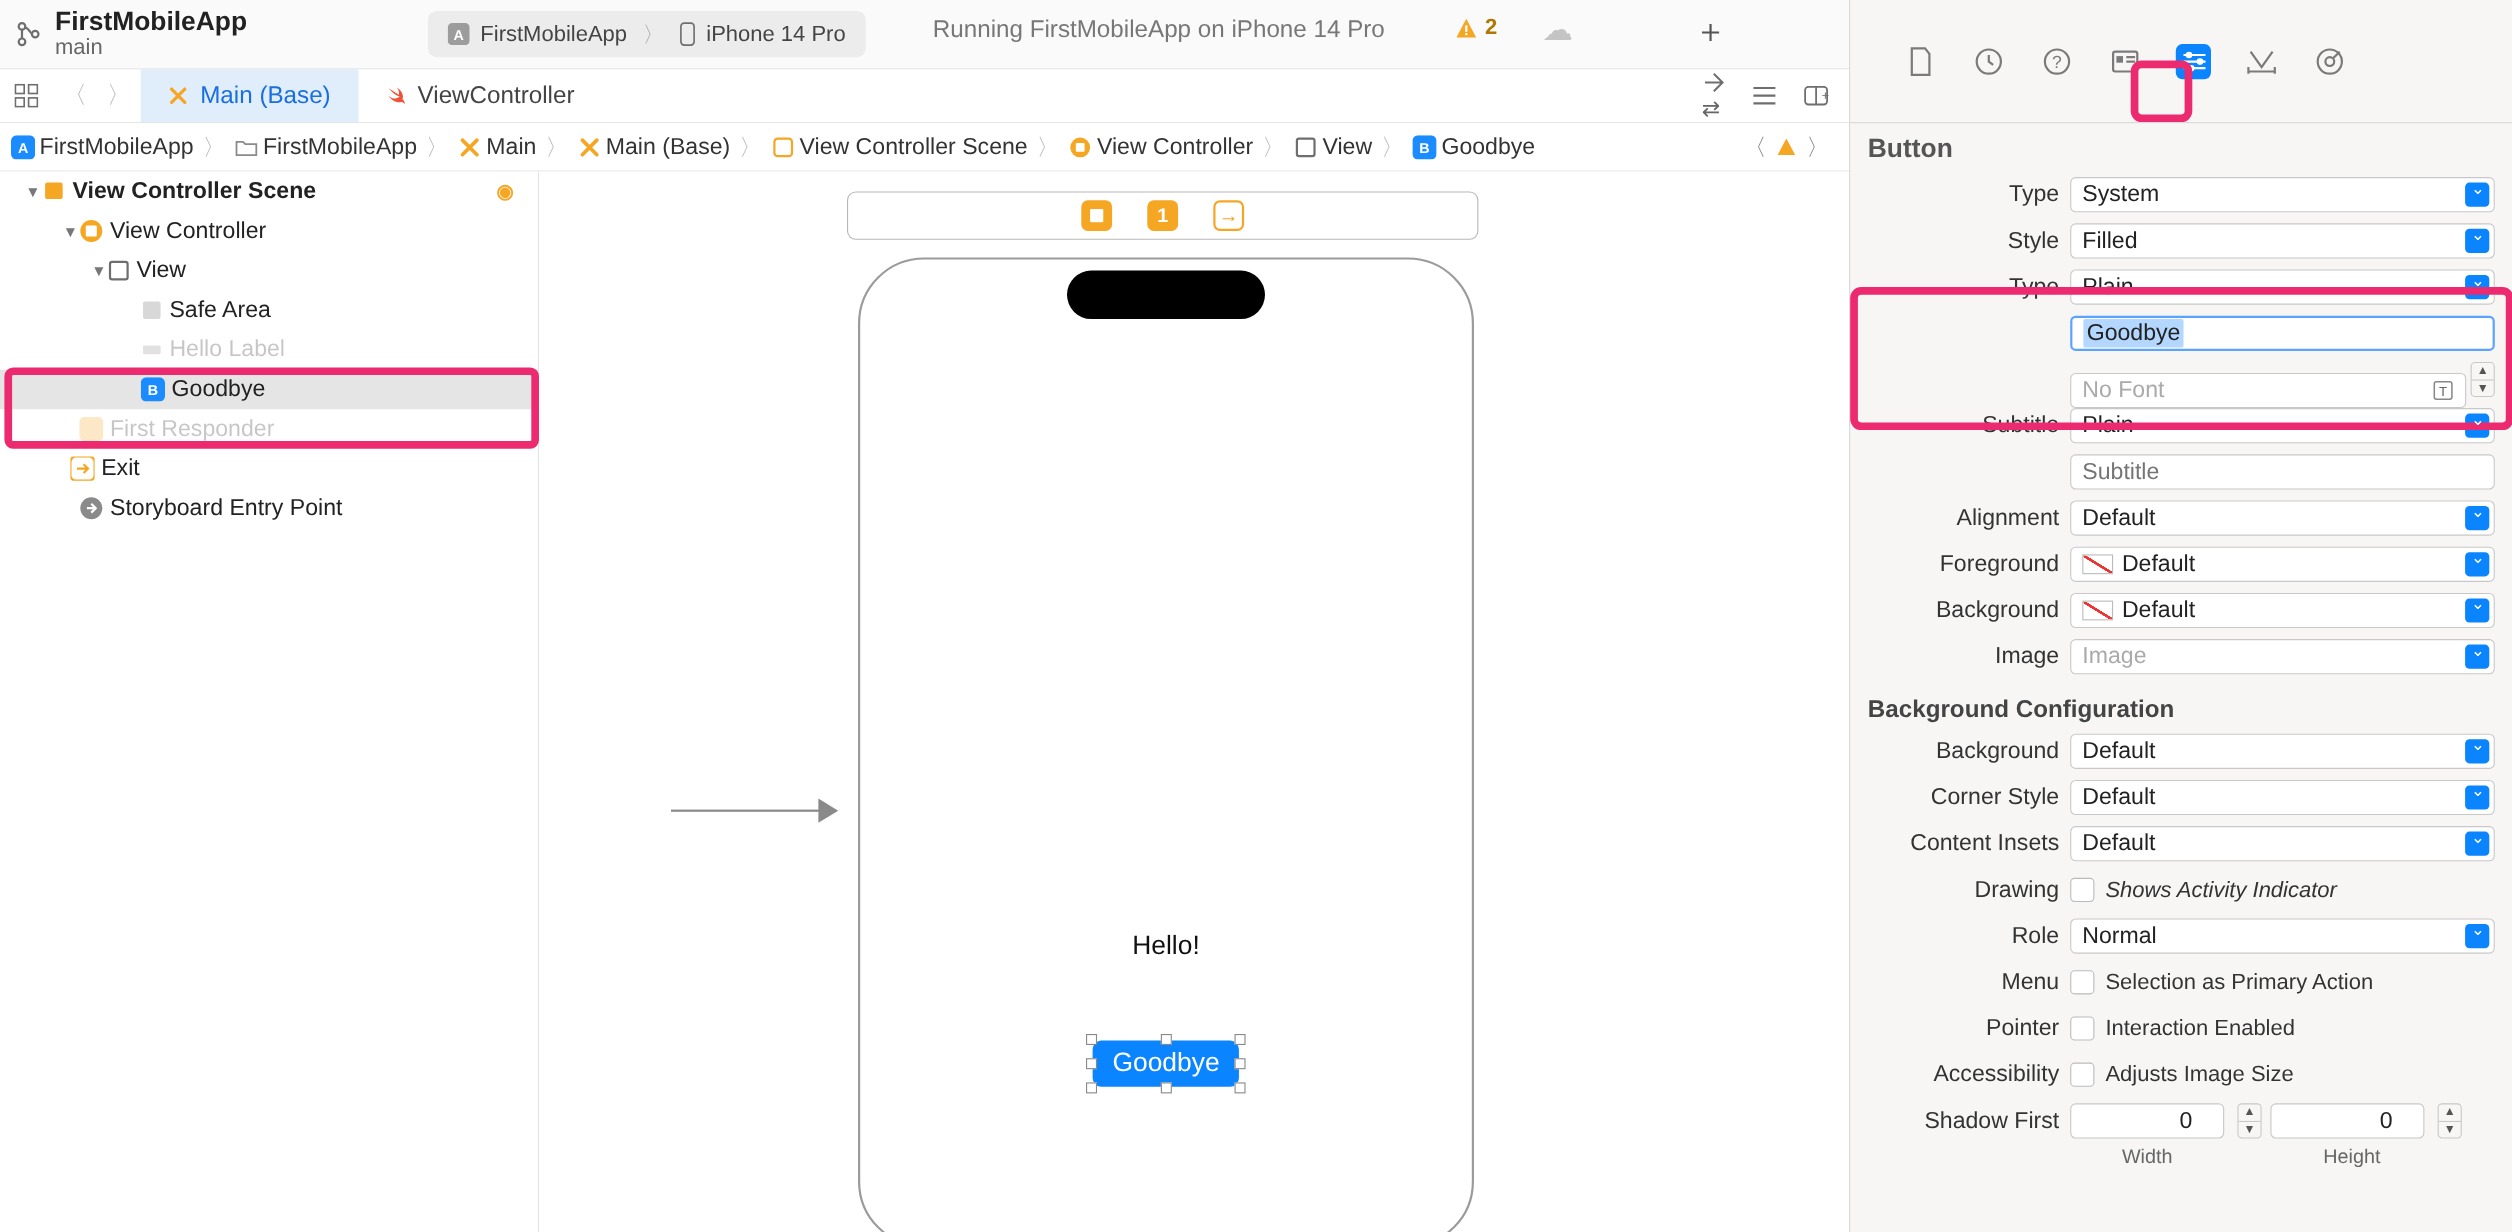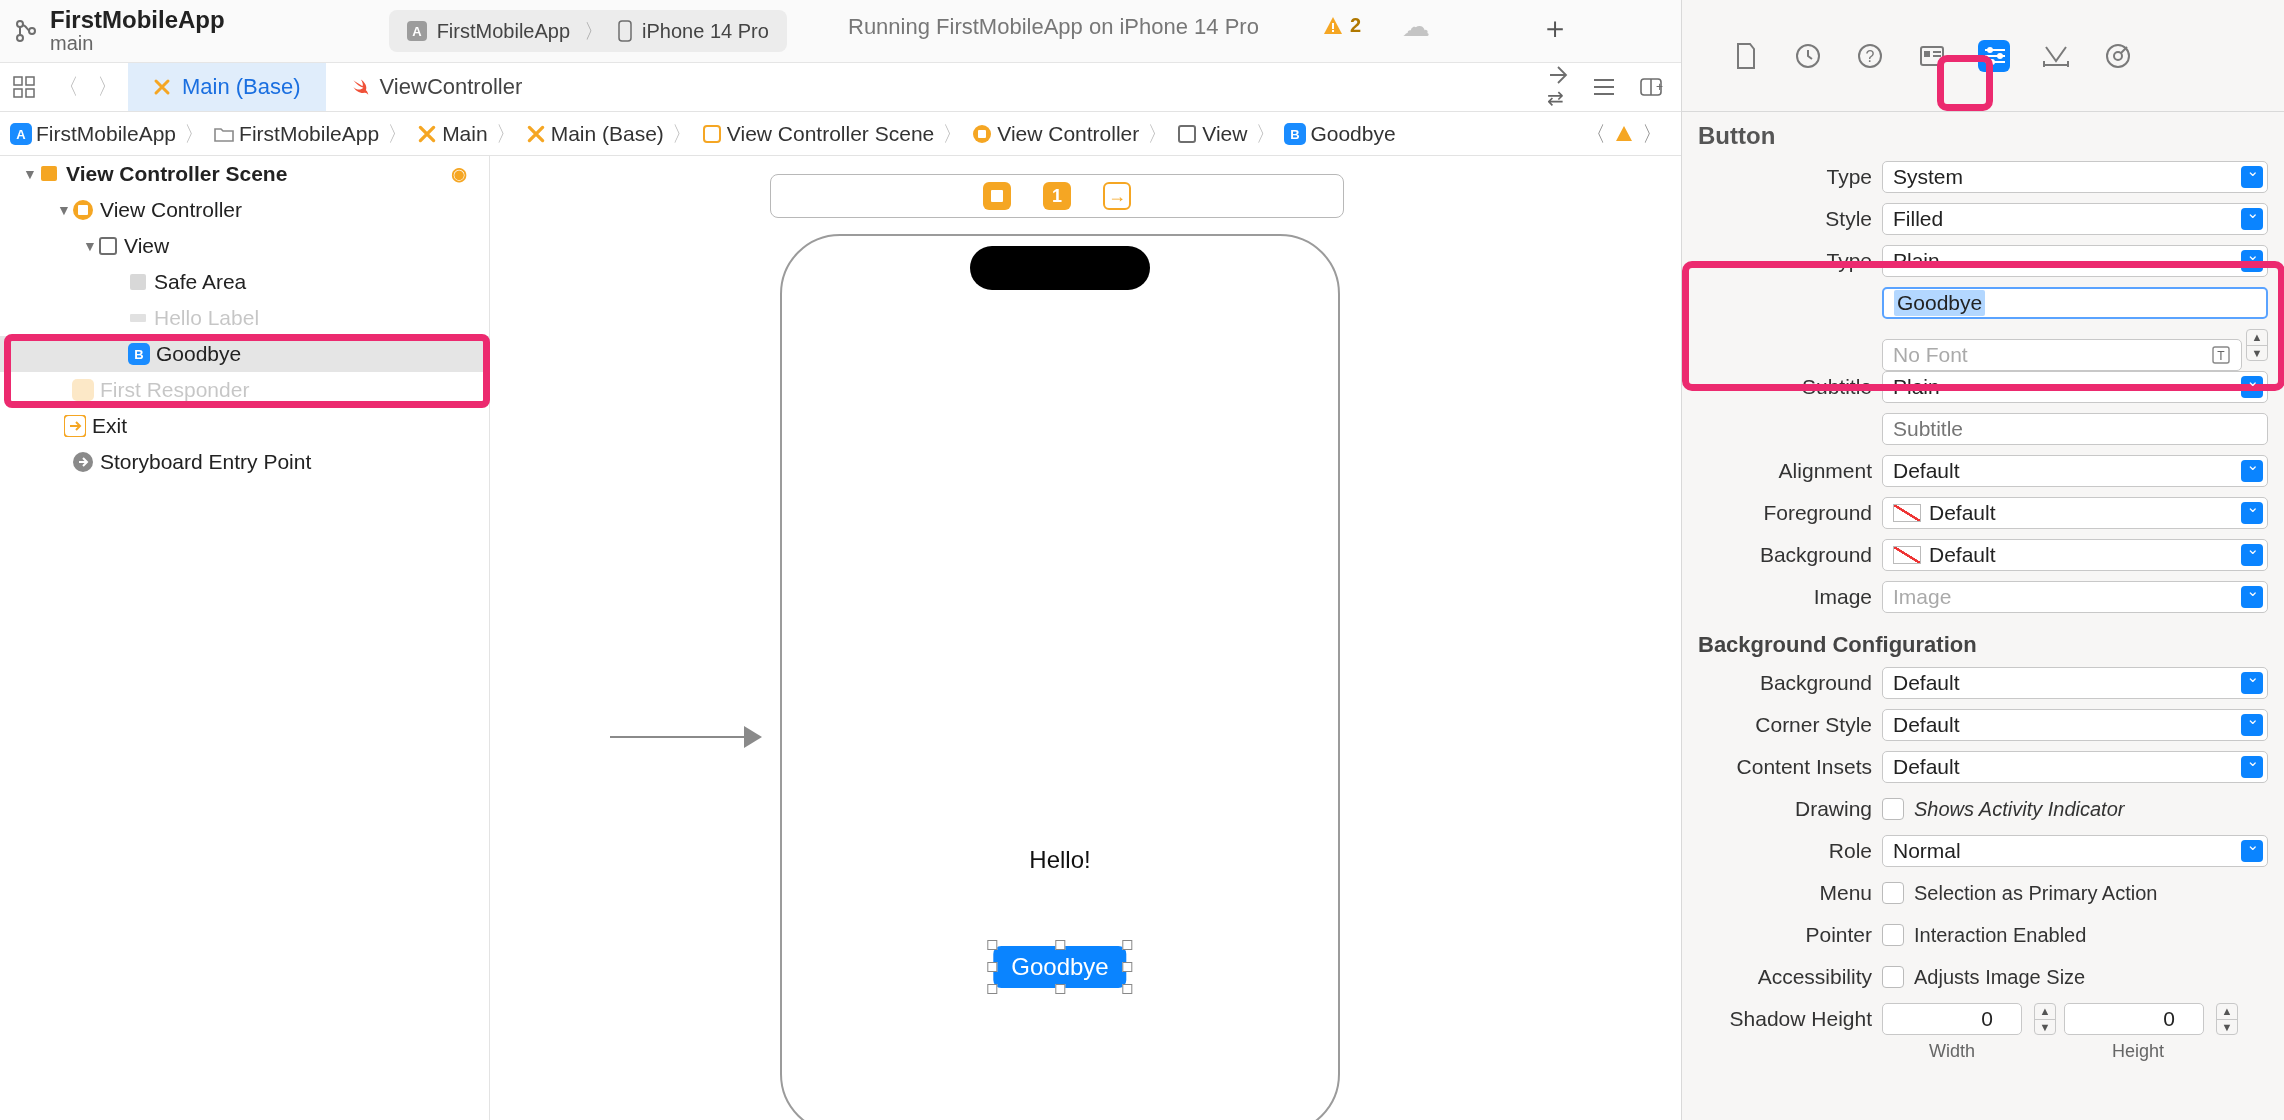--- a/index.html
+++ b/index.html
@@ -504,21 +504,21 @@
       </div>
     </div>
   <div class="ins-row">
       <div class="ilabel">Accessibility</div>
       <div style="flex:1; display:flex; align-items:center;">
         <div class="chk"></div>
         <span>Adjusts Image Size</span>
       </div>
     </div>
   <div class="ins-row">
-      <div class="ilabel">Shadow Height</div>
+      <div class="ilabel">Shadow First</div>
     <div class="offset-row" style="flex:1">
       <div class="ictrl">
           <span style="width:100%; text-align:right">0</span>
         </div>
       <div class="step">
           <div>▲</div>
           <div>▼</div>
         </div>
       <div class="ictrl">
           <span style="width:100%; text-align:right">0</span>

